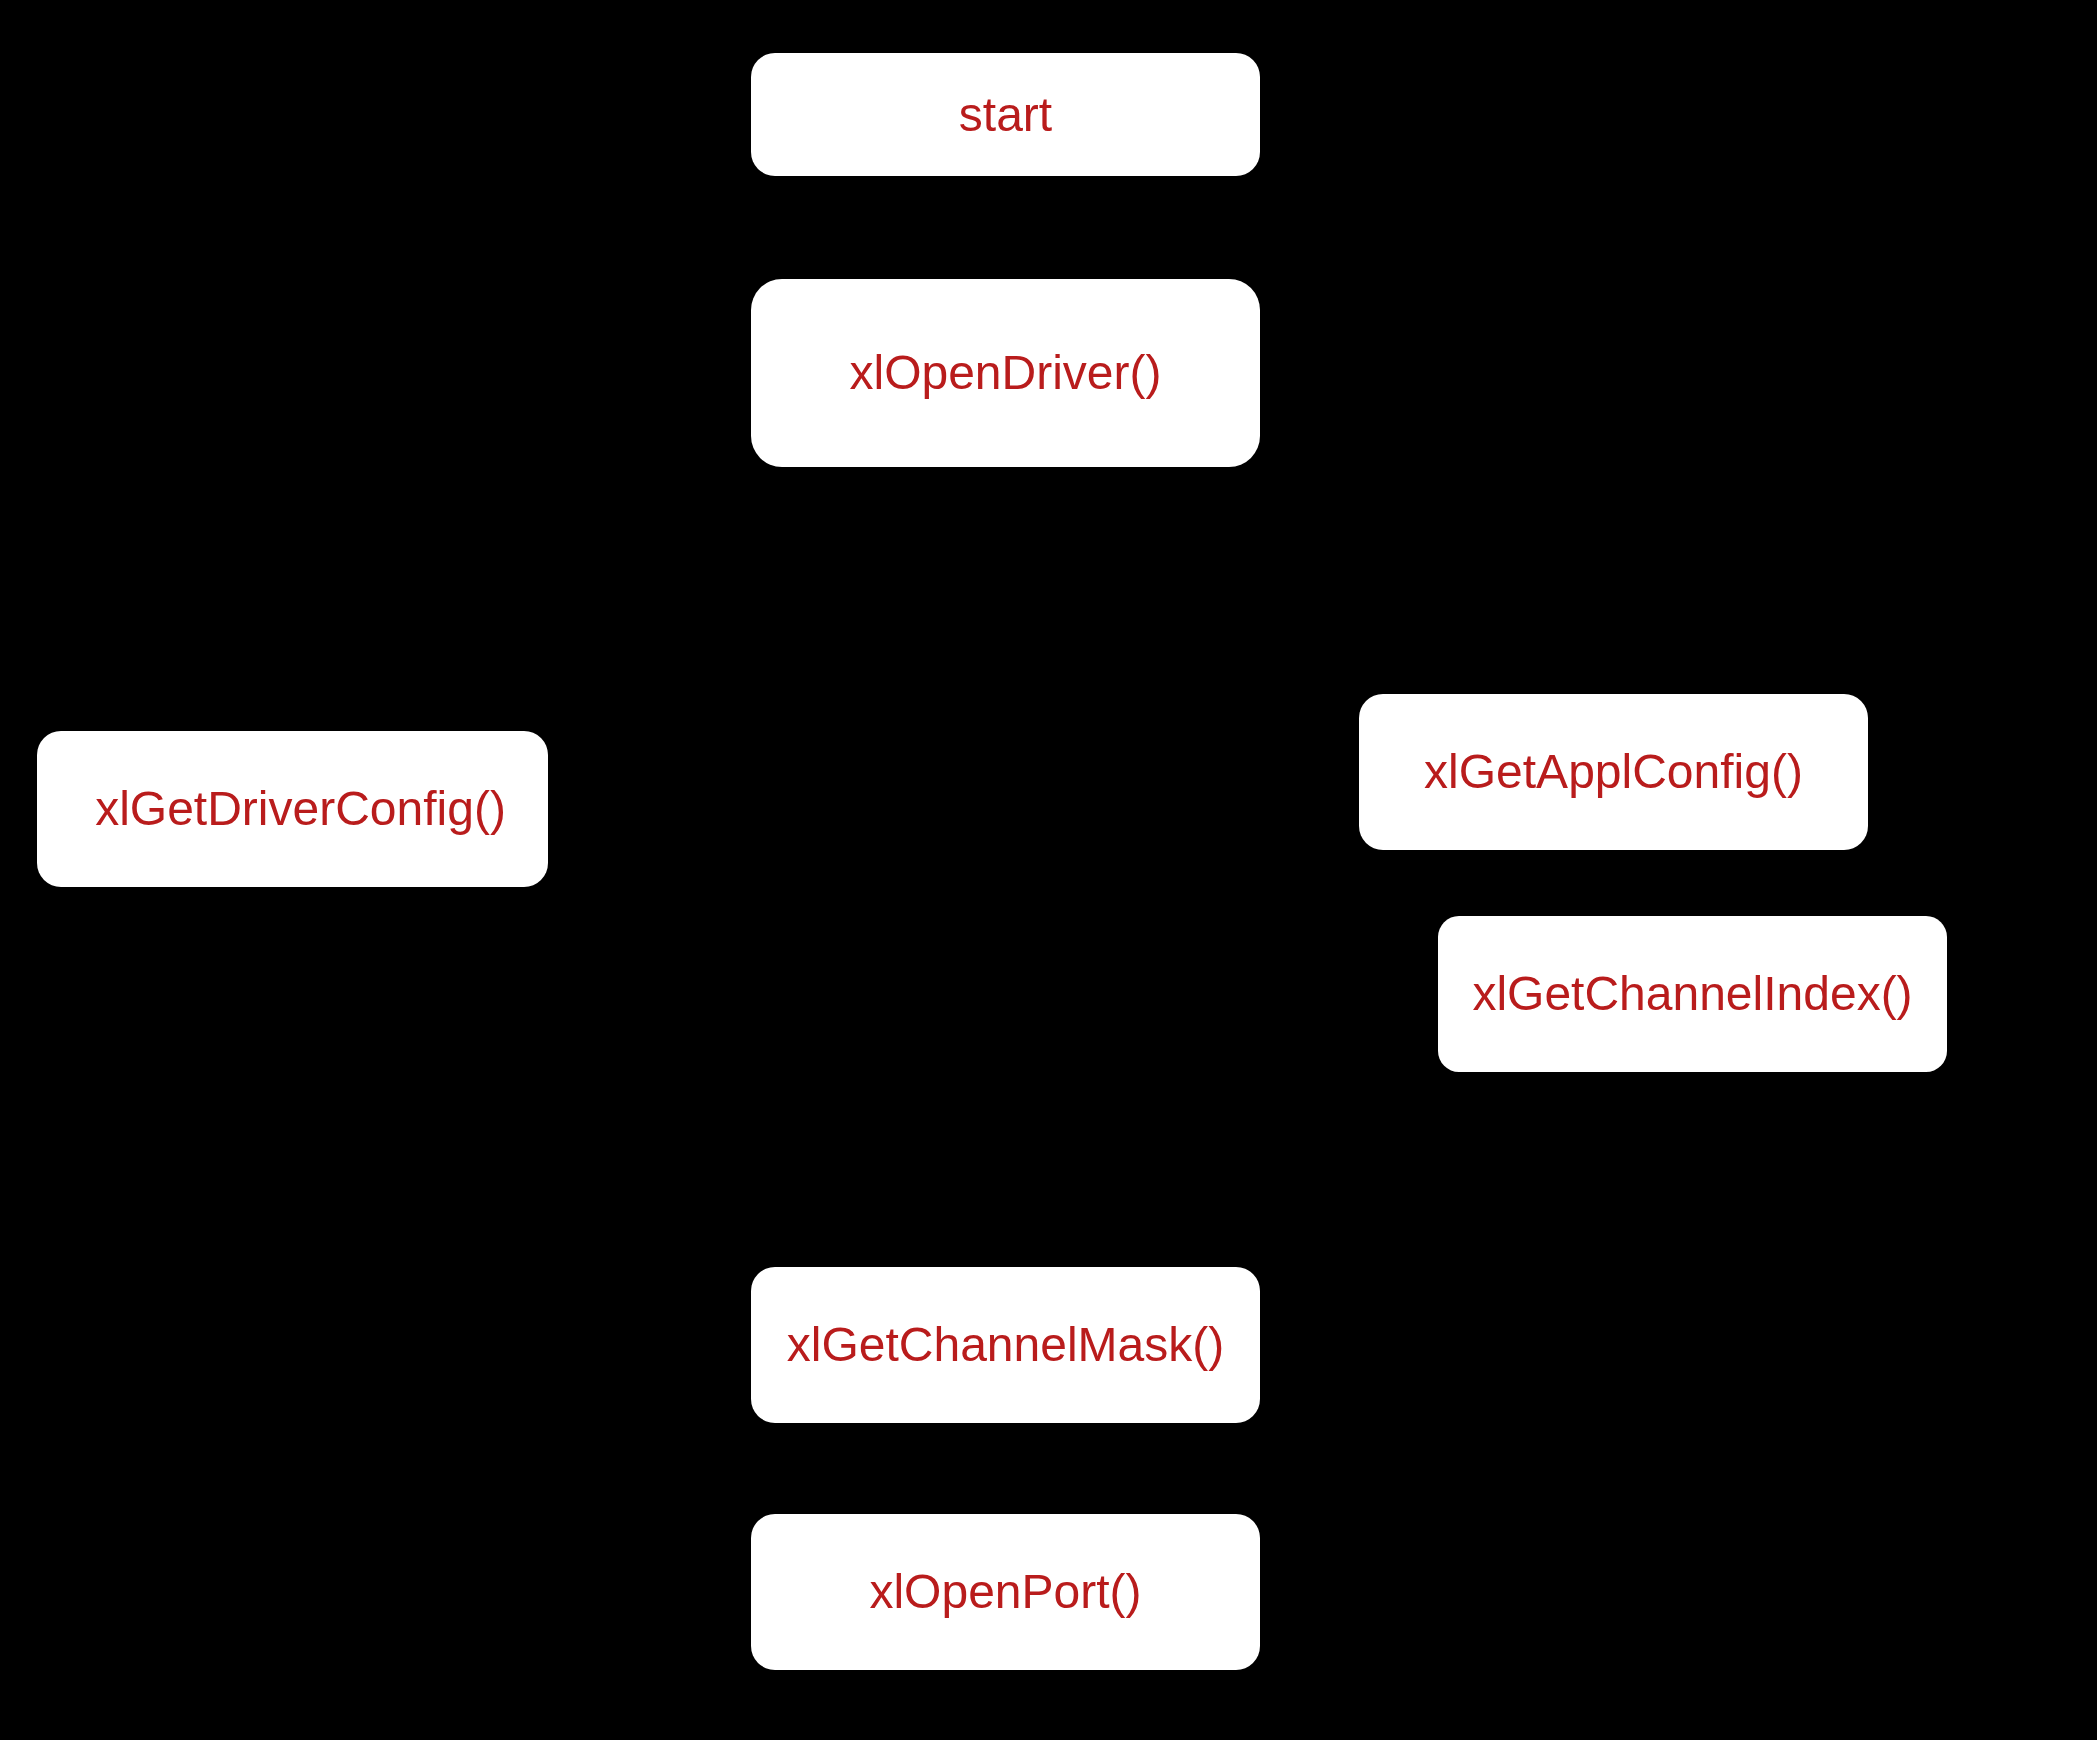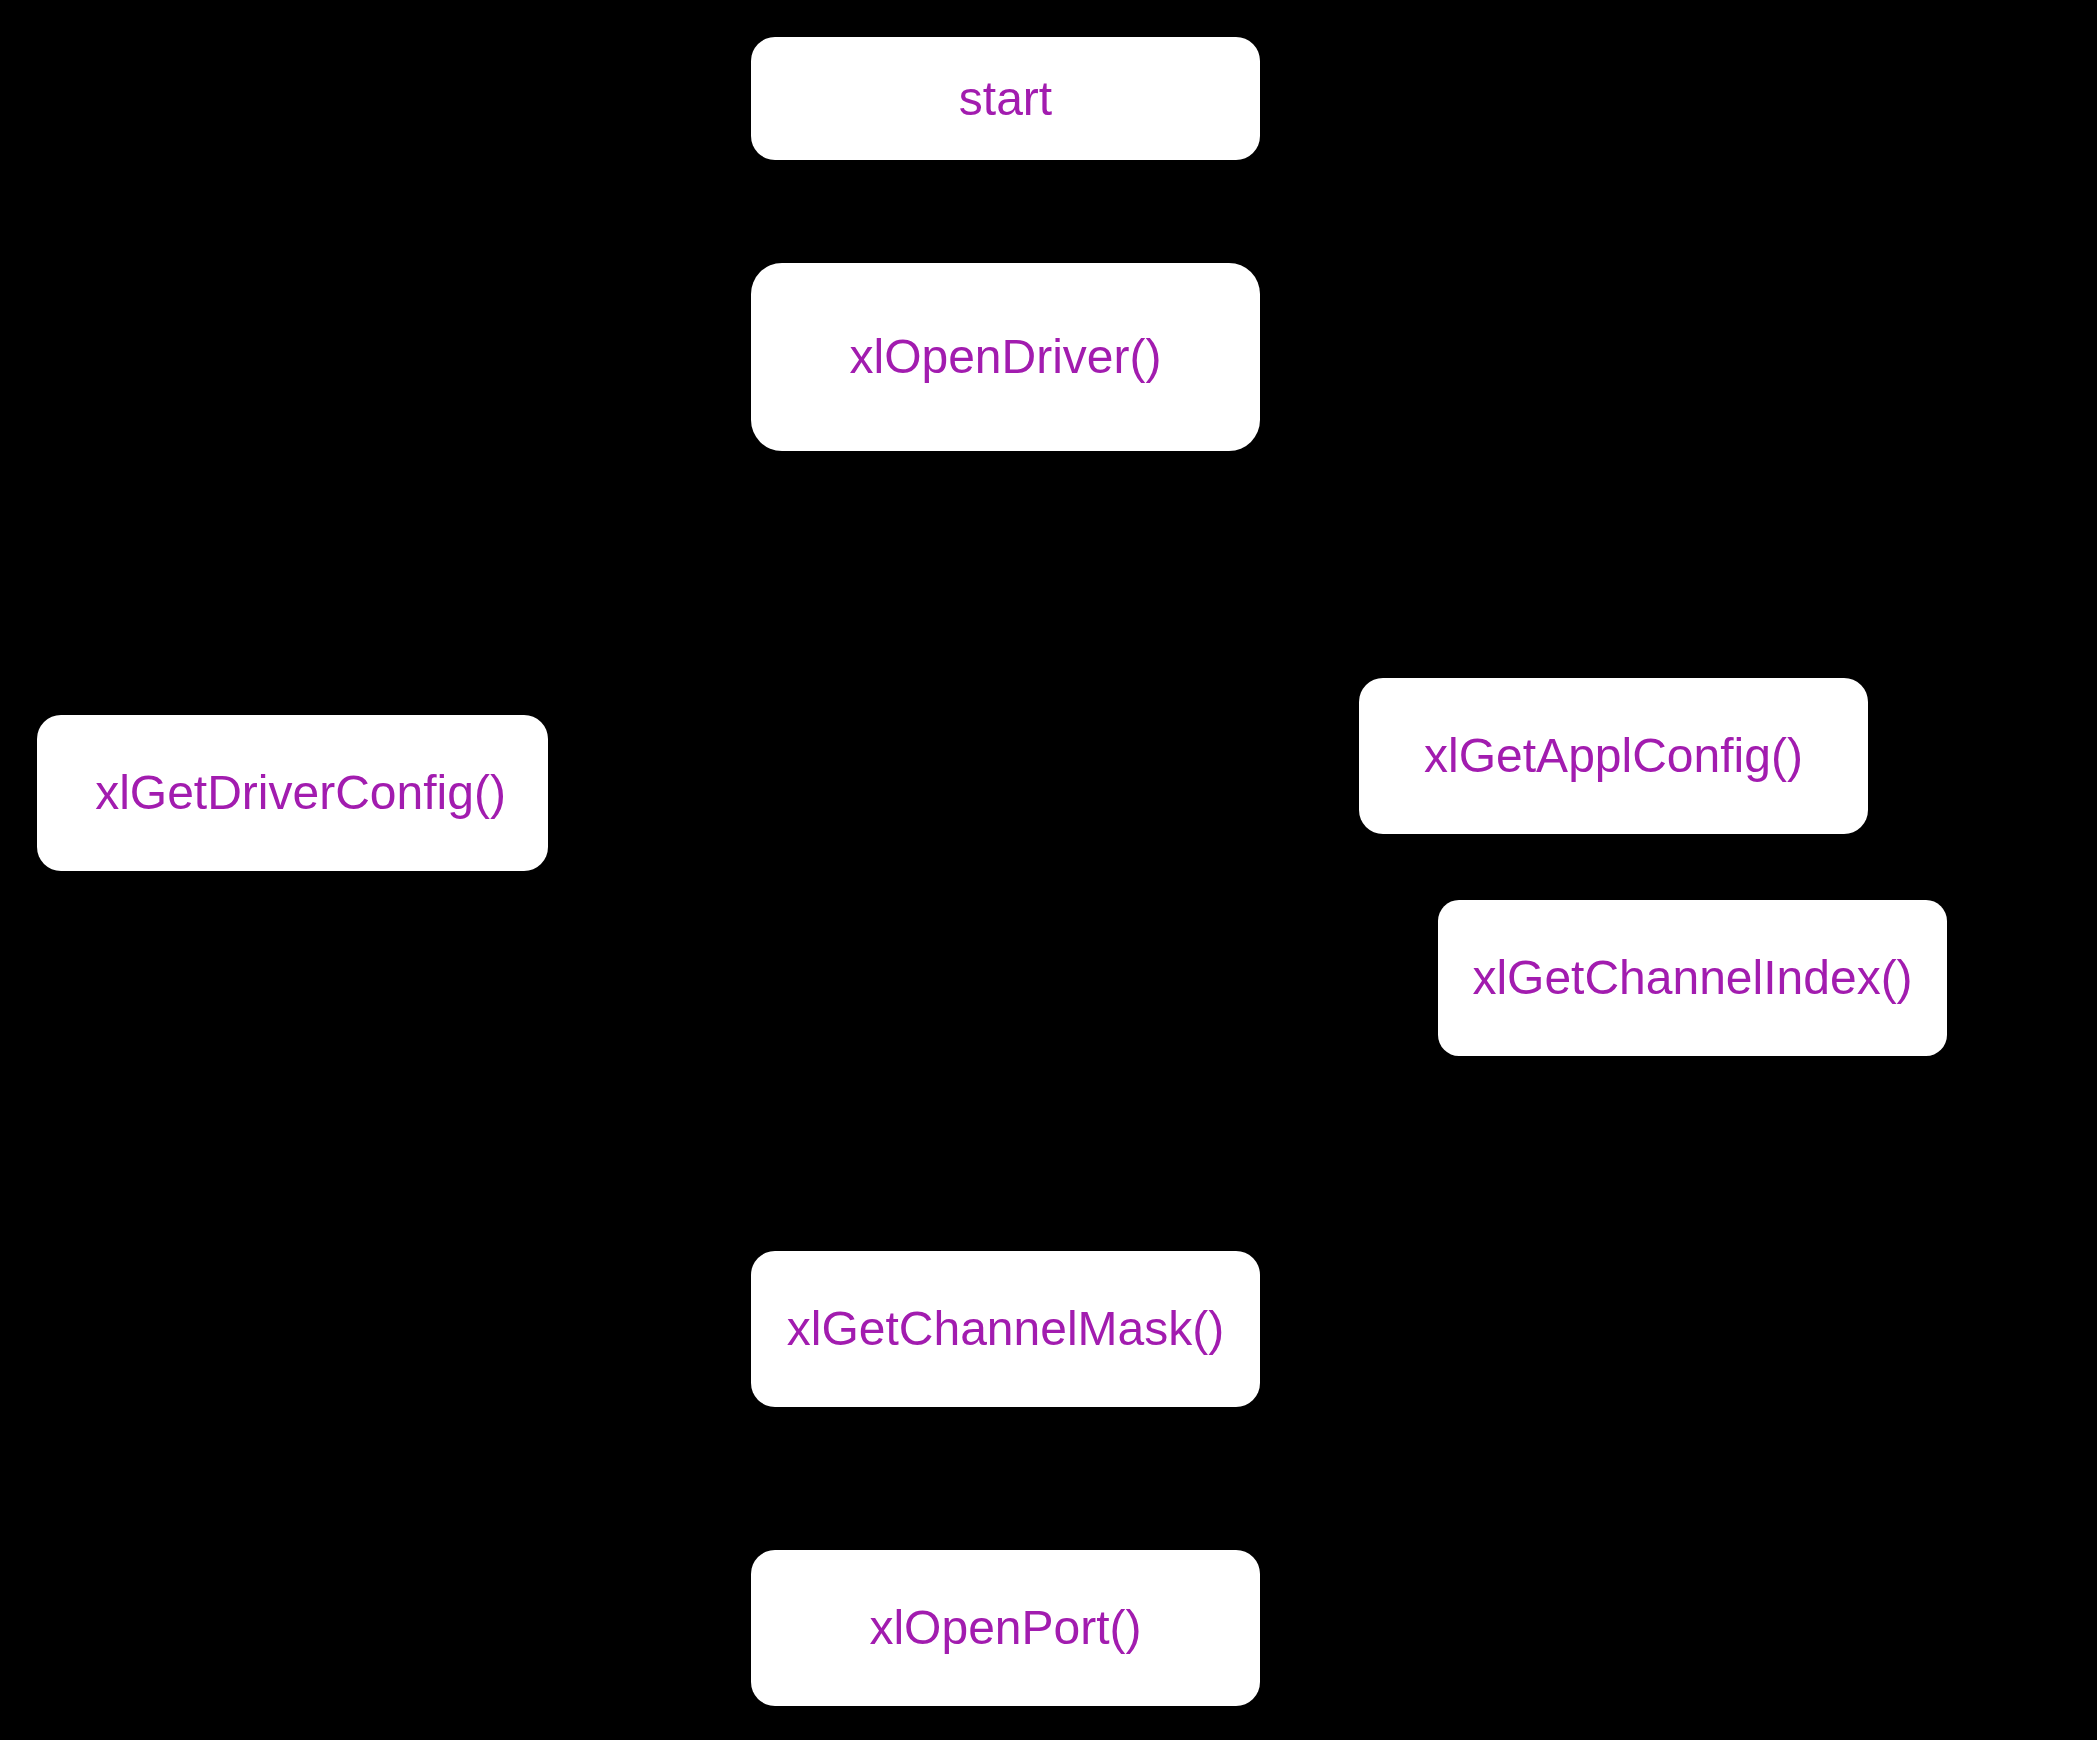--- a/index.html
+++ b/index.html
@@ -11,40 +11,41 @@
     position: relative;
     width: 2097px;
     height: 1741px;
     background: #000000;
     overflow: hidden;
     font-family: "Liberation Sans", sans-serif;
   }
   .node {
     position: absolute;
     background: #ffffff;
-    color: #a21caf;
+    color: #b91c1c;
     border-radius: 24px;
     display: flex;
     align-items: center;
     justify-content: center;
     font-size: 48px;
     line-height: 1;
     white-space: nowrap;
     box-sizing: border-box;
     text-align: center;
+    margin-top: 16px;
   }
   
   #node-start              { left: 751px;  top: 37px;   width: 509px; height: 123px; }
   #node-open-driver        { left: 751px;  top: 263px;  width: 509px; height: 188px; border-radius: 31px; }
   #node-get-appl-config    { left: 1359px; top: 452px;  width: 509px; height: 156px; }
   #node-set-appl-config    { left: 1359px; top: 678px;  width: 509px; height: 156px; }
   #node-get-channel-index  { left: 1438px; top: 900px; width: 509px; height: 156px; border-radius: 21px; }
   #node-get-driver-config  { left: 37px;   top: 715px;  width: 511px; height: 156px; padding-left: 16px; }
   #node-get-channel-mask   { left: 751px;  top: 1251px; width: 509px; height: 156px; text-align: center; }
-  #node-open-port          { left: 751px;  top: 1550px; width: 509px; height: 156px; }
+  #node-open-port          { left: 751px;  top: 1498px; width: 509px; height: 156px; }
 </style>
 </head>
 <body>
 
 <div class="canvas">
 
   <div class="node" id="node-start">start</div>
 
   <div class="node" id="node-open-driver">xlOpenDriver()</div>
 

